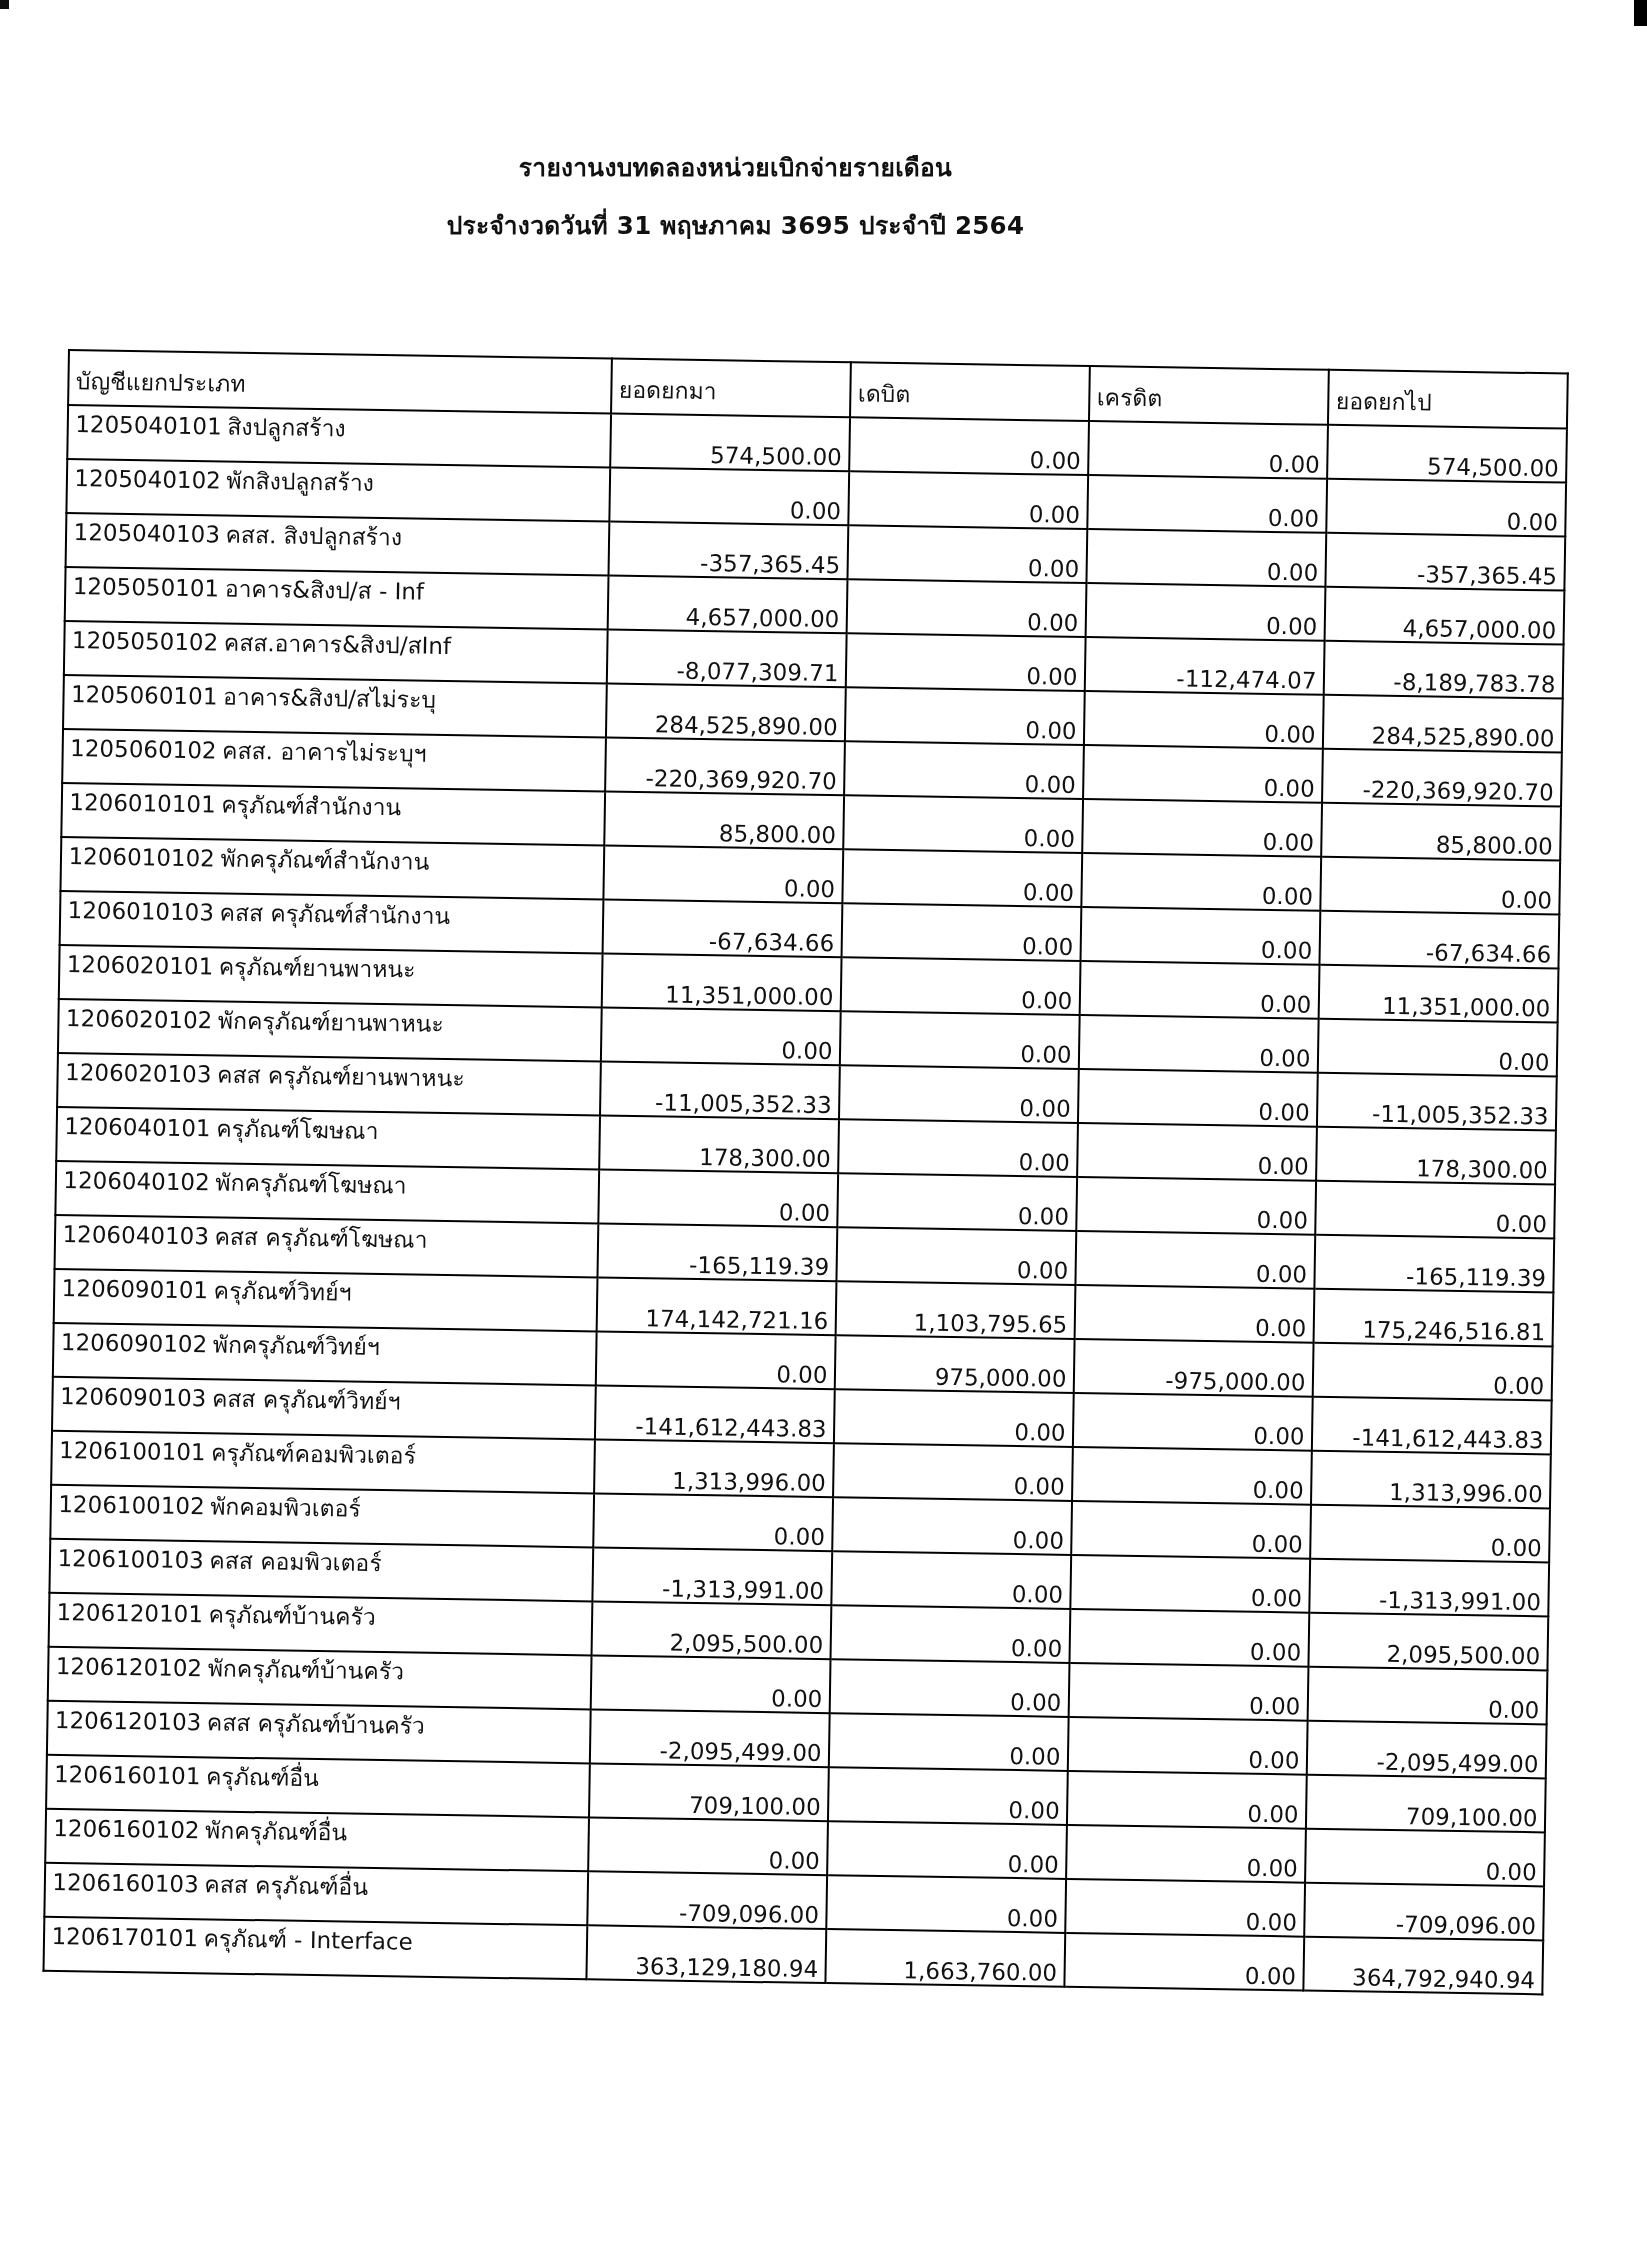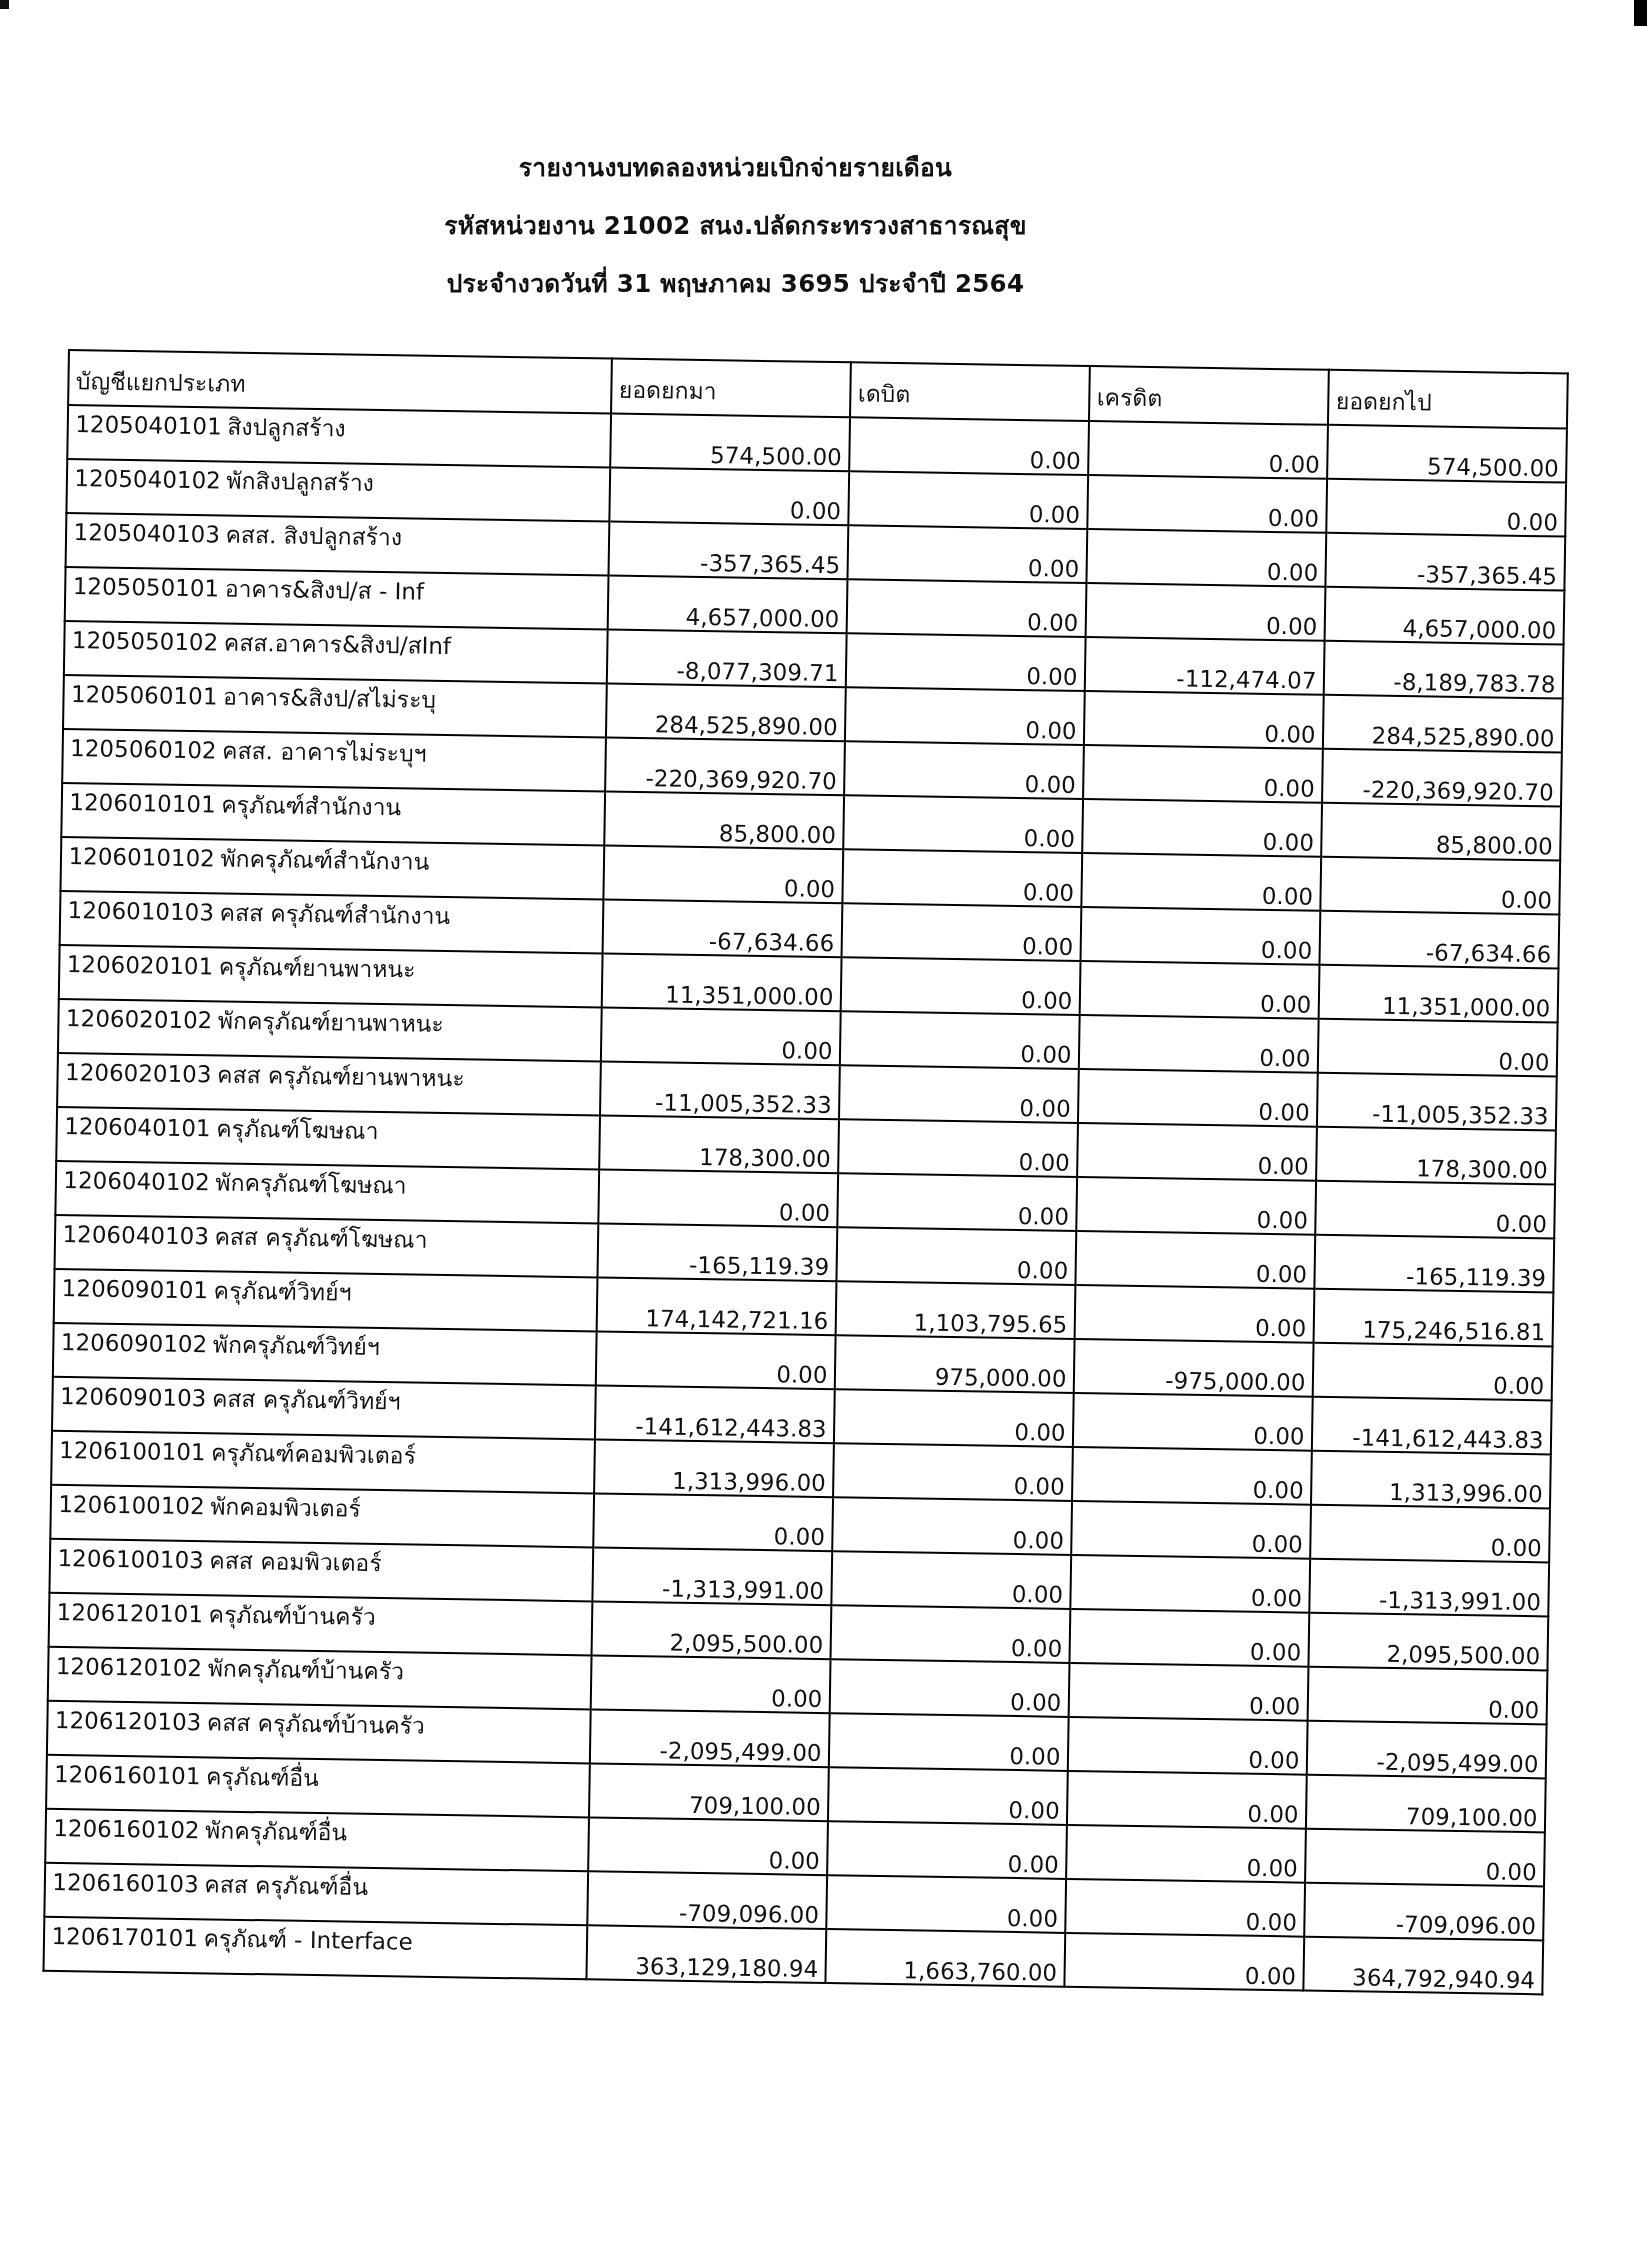--- a/index.html
+++ b/index.html
@@ -36,21 +36,20 @@
   col.c-num { width: 239px; }
 </style>
 </head>
 <body>
 
 <div class="corner-mark"></div>
 <div class="corner-mark-left"></div>
 
 <div class="header">
   <div class="header-line">รายงานงบทดลองหน่วยเบิกจ่ายรายเดือน</div>
-  <div class="header-line">รหัสหน่วยงาน 21002 สนง.ปลัดกระทรวงสาธารณสุข</div>
   <div class="header-line">ประจำงวดวันที่ 31 พฤษภาคม 3695 ประจำปี 2564</div>
 </div>
 
 <div class="sheet">
   <table class="ledger">
     <colgroup>
       <col class="c-acct">
         <col class="c-num">
         <col class="c-num">
         <col class="c-num">

